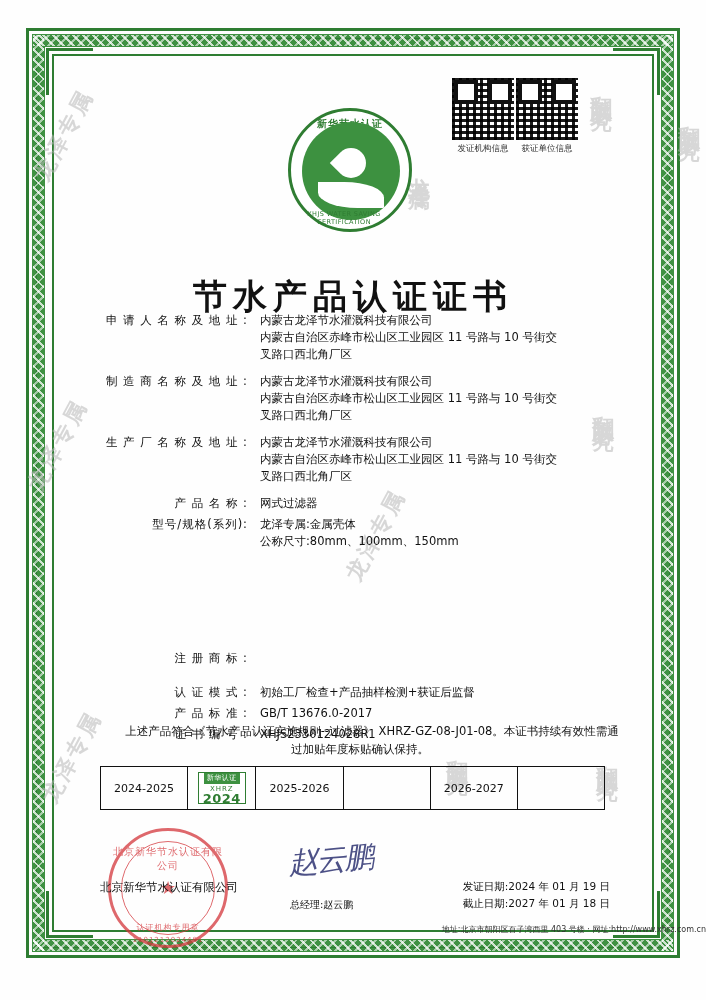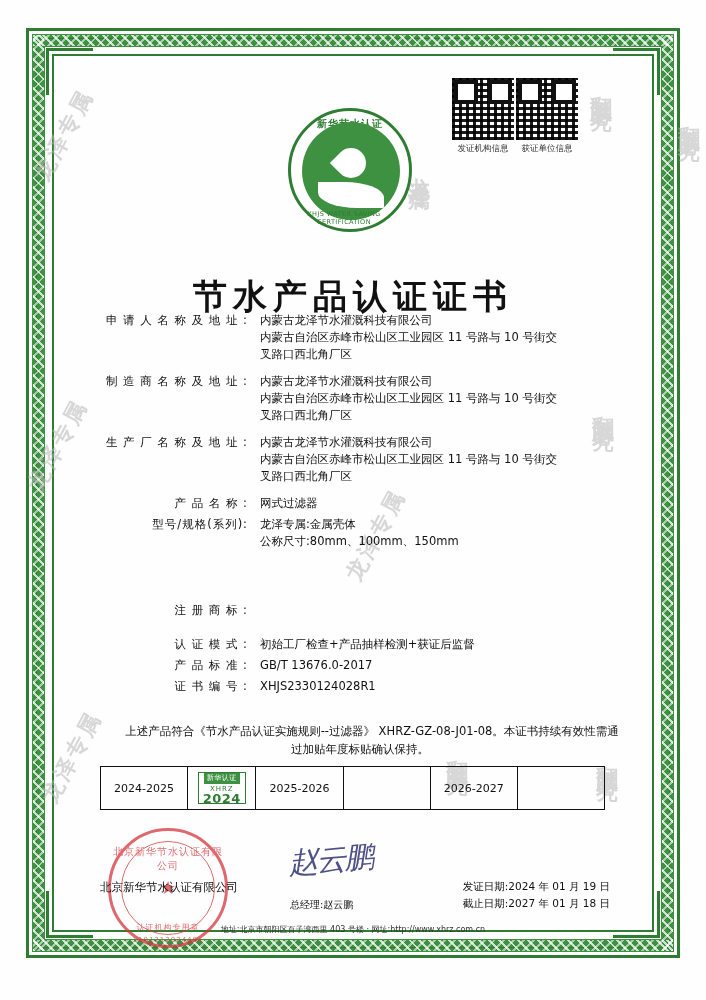--- a/index.html
+++ b/index.html
@@ -208,21 +208,21 @@
   }
   .val {
     flex: 1;
     font-size: 11.5px;
     color: #111;
     padding-left: 12px;
     line-height: 17px;
   }
   .val .line { white-space: nowrap; }
   .row.gap { margin-bottom: 10px; }
-  .block-reg { margin-top: 52px; align-items: center; }
+  .block-reg { margin-top: 100px; align-items: center; }
   .block-cert { margin-top: 18px; }
 
   
   .note {
     position: absolute;
     left: 100px;
     right: 86px;
     top: 722px;
     font-size: 11.5px;
     line-height: 18px;
@@ -364,21 +364,21 @@
     line-height: 17px;
     color: #111;
     text-align: left;
     font-family: "DejaVu Sans", sans-serif;
   }
 
   .addr {
     position: absolute;
     left: 0; right: 0;
     top: 924px;
-    text-align: center;
+    text-align: right;
     font-size: 8px;
     color: #333;
     font-family: "DejaVu Sans", sans-serif;
   }
 </style>
 </head>
 <body>
 
 <div id="page">
 

